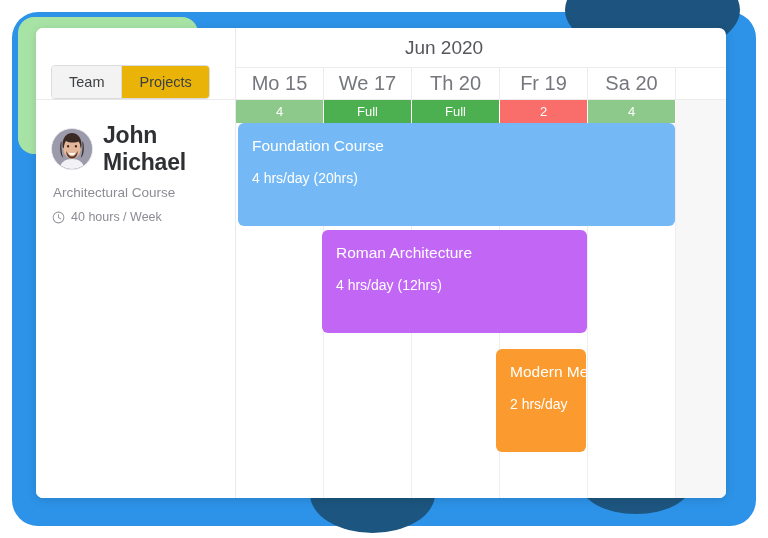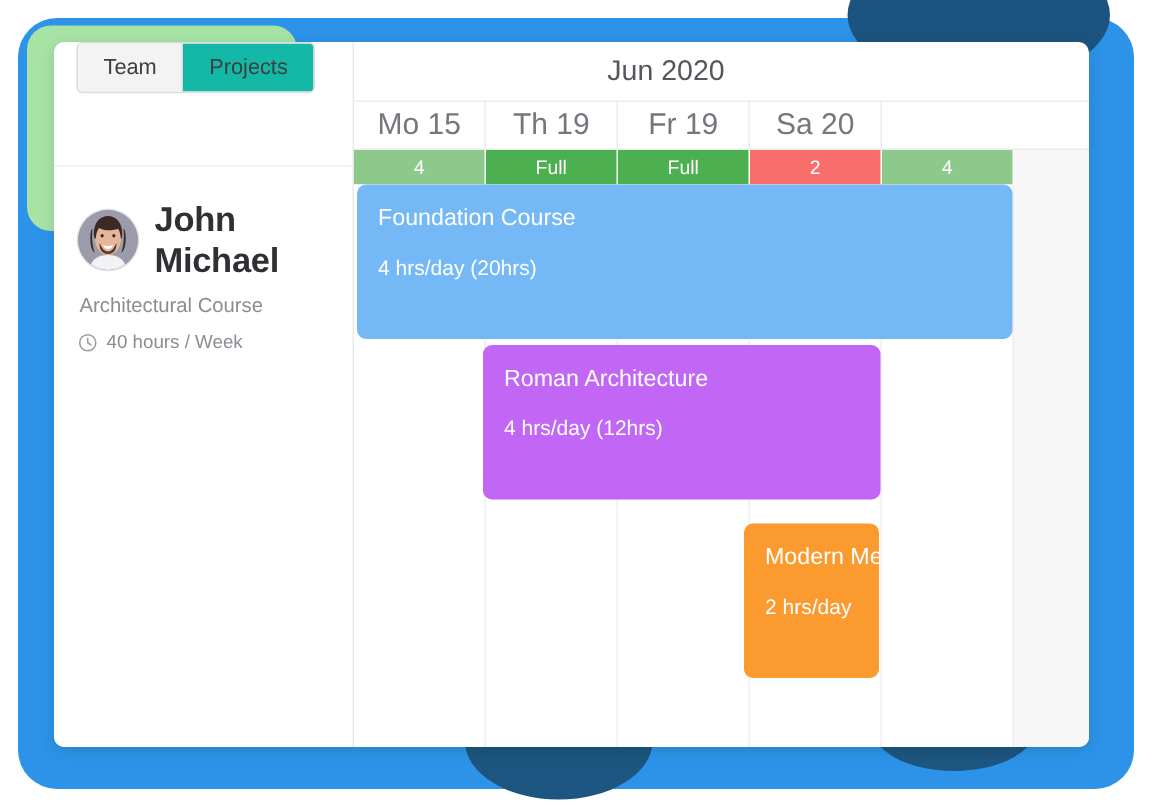--- a/index.html
+++ b/index.html
@@ -67,40 +67,40 @@
   
   .left-panel {
     width: 200px;
     height: 100%;
     flex: 0 0 200px;
     border-right: 1px solid #e9e9ed;
     background: #fff;
     position: relative;
   }
   .tabs-row {
-    height: 83px;
+    height: 72px;
     border-bottom: 1px solid #ececed;
     display: flex;
-    align-items: flex-start;
+    align-items: flex-end;
     padding-left: 15px;
   }
   .segmented {
     display: flex;
     border: 1px solid #dcdcdf;
     border-radius: 4px;
     overflow: hidden;
     height: 34px;
     box-shadow: 0 1px 1px rgba(0,0,0,0.03);
   }
   .seg-btn {
     display: flex; align-items: center; justify-content: center;
     padding: 0 17px;
     font-size: 14.5px;
     color: #3c4043;
-    background: #14b8a6;
+    background: #eab308;
     cursor: pointer;
     white-space: nowrap;
   }
   .seg-btn.active {
     background: #f3f3f4;
     border-right: 1px solid #dcdcdf;
   }
 
   .person {
     padding: 22px 0 0 16px;
@@ -276,21 +276,22 @@
         </div>
       </div>
     </div>
 
     <div class="cal">
 
       <div class="cal-month">Jun 2020</div>
 
       <div class="cal-days">
           <div class="day-col-head">Mo 15</div>
-          <div class="day-col-head">Th 19</div>
+          <div class="day-col-head">We 17</div>
+          <div class="day-col-head">Th 20</div>
           <div class="day-col-head">Fr 19</div>
           <div class="day-col-head">Sa 20</div>
         </div>
 
       <div class="cal-cap">
           <div class="cap-cell" style="background: rgb(141, 201, 138);">4</div>
           <div class="cap-cell" style="background: rgb(76, 175, 80);">Full</div>
           <div class="cap-cell" style="background: rgb(76, 175, 80);">Full</div>
           <div class="cap-cell" style="background: rgb(249, 110, 107);">2</div>
           <div class="cap-cell" style="background: rgb(141, 201, 138);">4</div>

